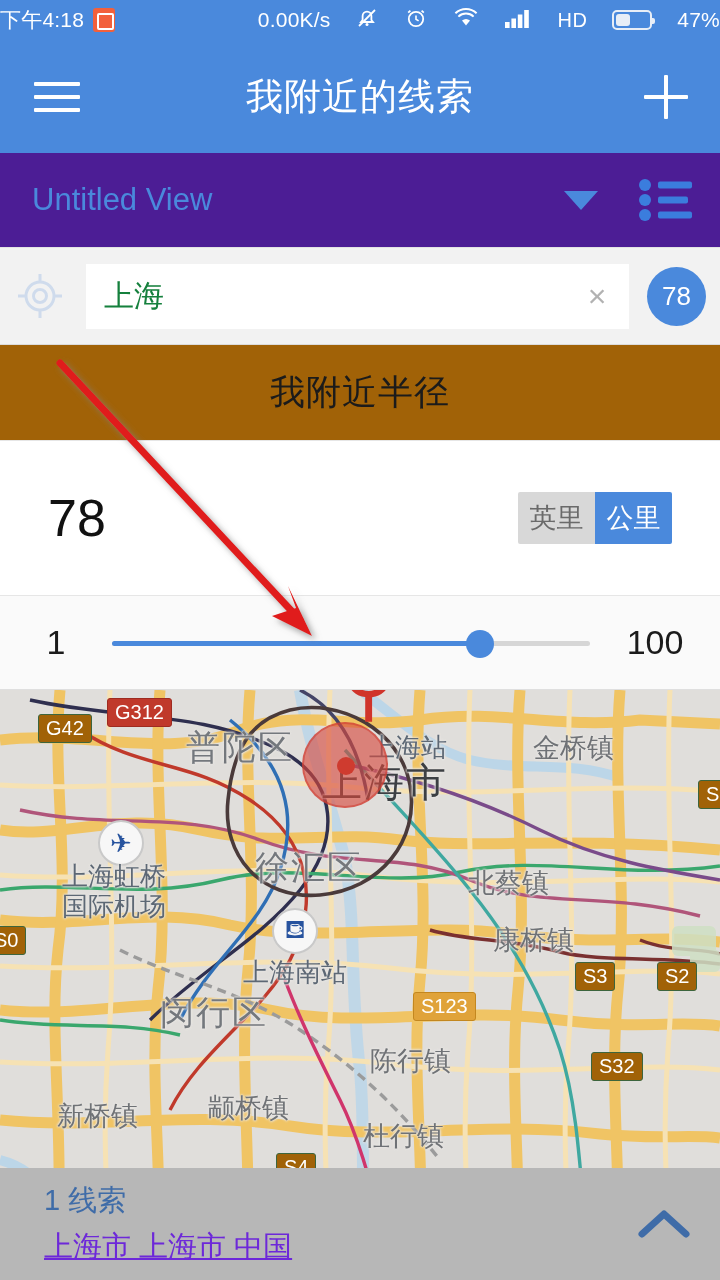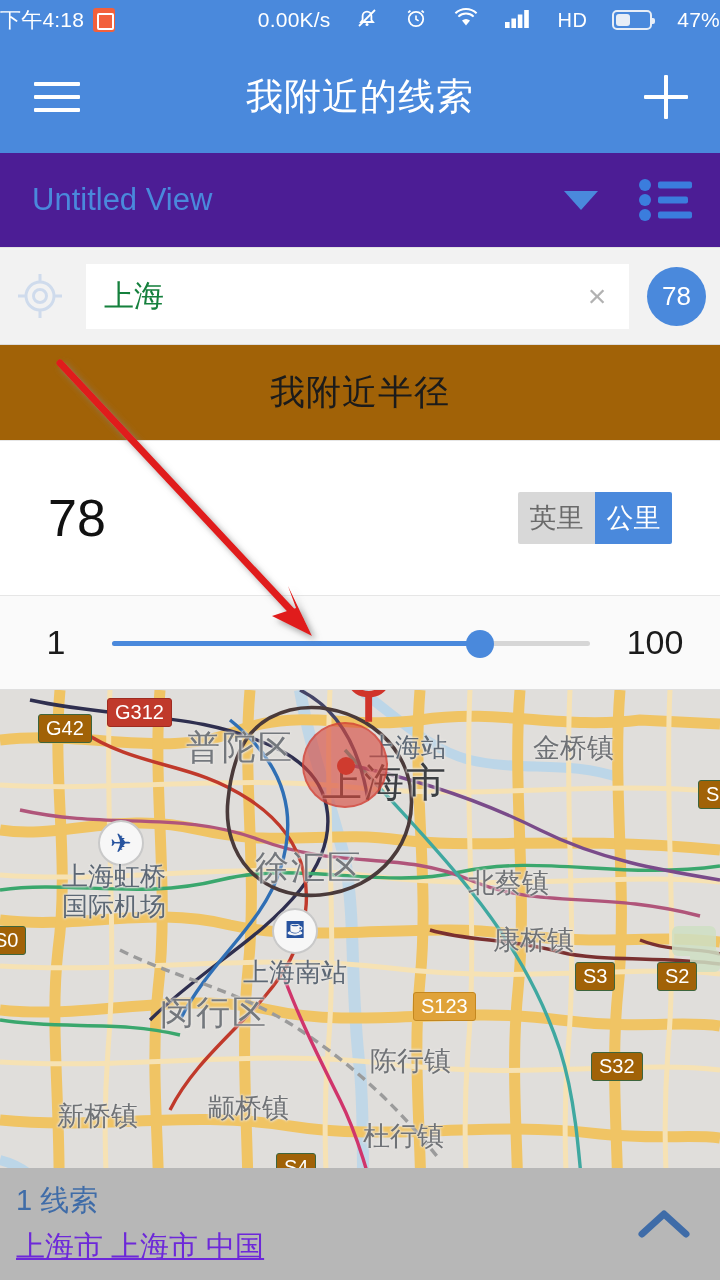--- a/index.html
+++ b/index.html
@@ -192,21 +192,21 @@
   .map-marker {
     position: absolute; width: 78px; height: 88px;
     color: #d0342a; font-size: 78px; line-height: 78px;
   }
 
   
   .bottomsheet {
     position: absolute; bottom: 0; left: 0; width: 720px; height: 112px;
     background: #b7b7b7; display: flex; align-items: center;
   }
-  .bs-text { margin-left: 16px; }
+  .bs-text { margin-left: 44px; }
   .bs-count { font-size: 29px; color: #3f6ca8; margin-bottom: 6px; }
   .bs-addr { font-size: 29px; color: #6d28d9; text-decoration: underline; }
   .bs-chevron { margin-left: auto; margin-right: 28px; width: 56px; height: 40px; }
 
   
   .annotation { position: absolute; top: 0; left: 0; width: 720px; height: 1280px; pointer-events: none; }
 </style>
 </head>
 <body>
 

